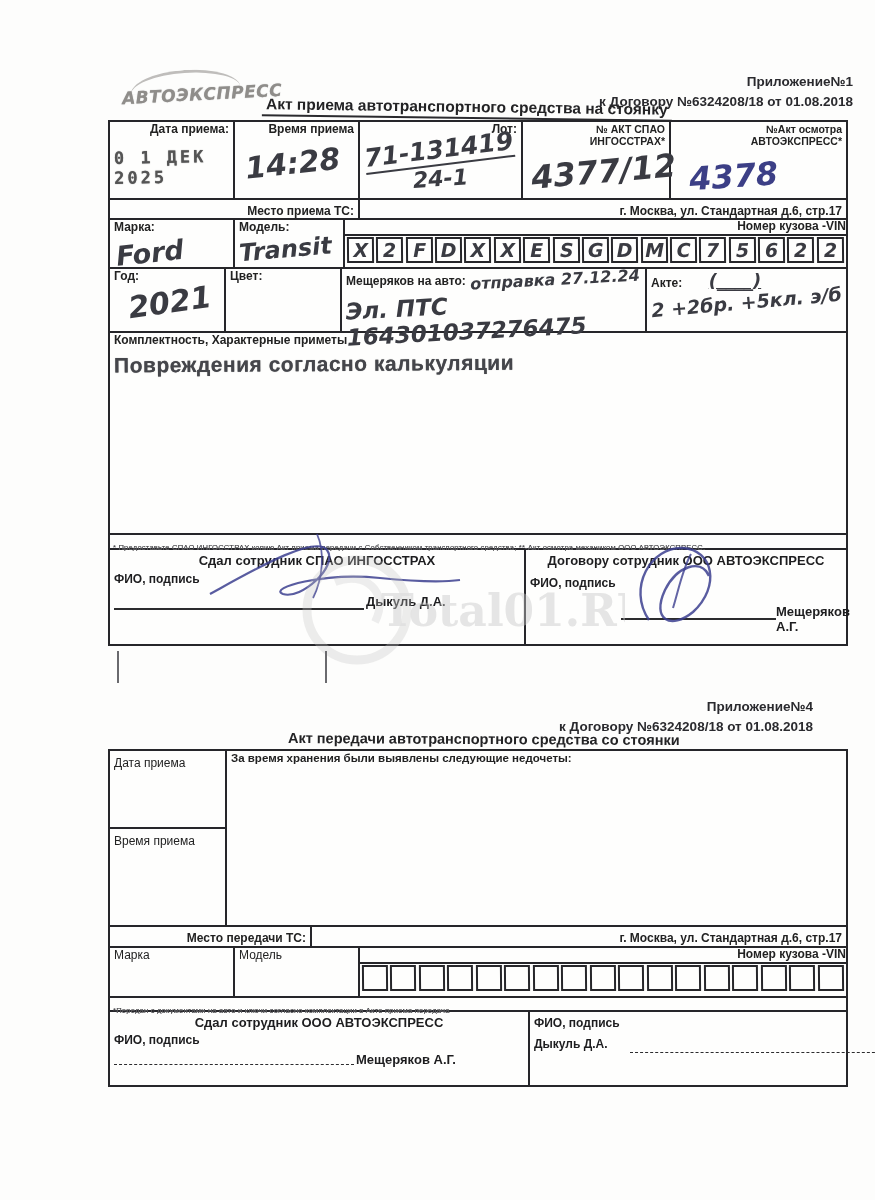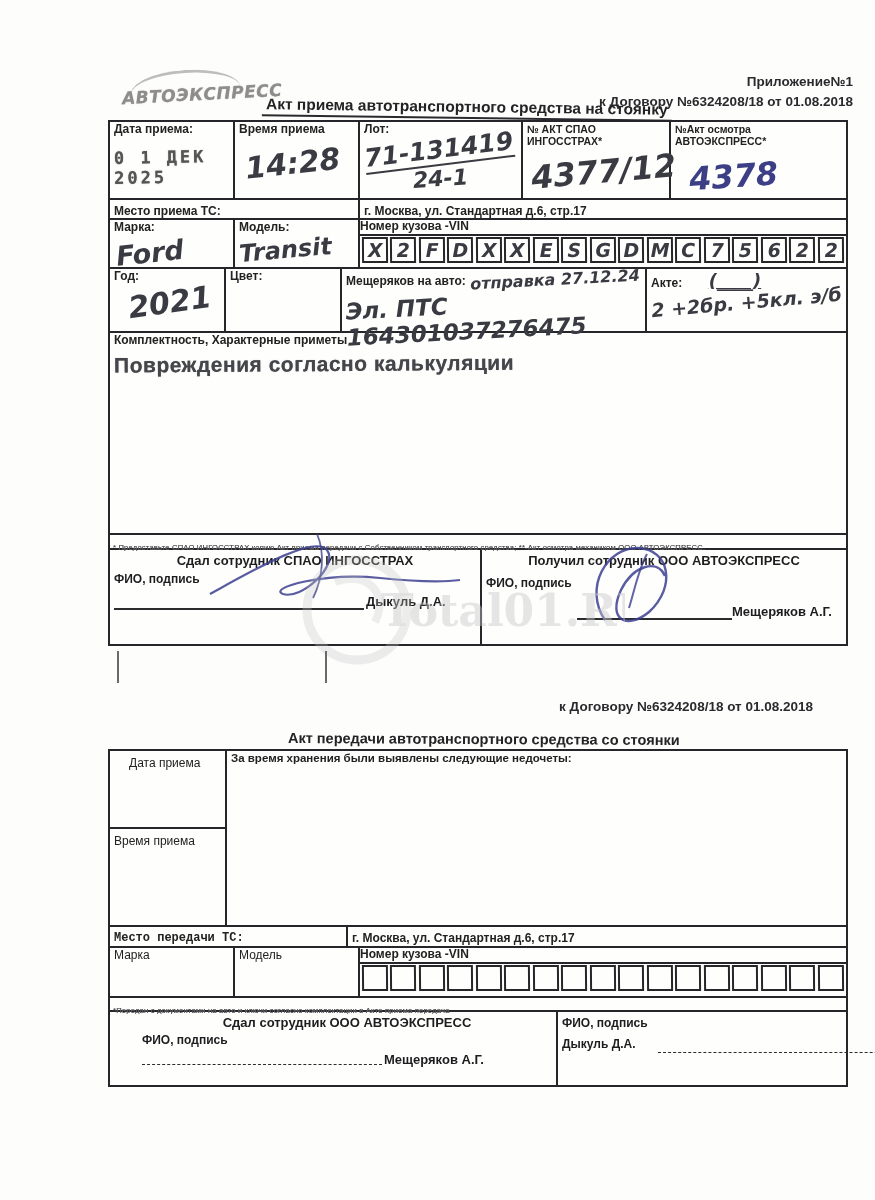--- a/index.html
+++ b/index.html
@@ -10,21 +10,21 @@
   }
   #doc{position:absolute;inset:0;}
   
   .tbl{position:absolute;left:108px;width:740px;border:2px solid #26262a;box-sizing:border-box;background:rgba(255,255,255,.4);}
   .trow{display:flex;border-bottom:2px solid #26262a;box-sizing:border-box;}
   .trow:last-child{border-bottom:none;}
   .cell{border-right:2px solid #26262a;box-sizing:border-box;position:relative;padding:1px 4px;}
   .cell:last-child{border-right:none;}
   .lbl{font-size:12px;font-weight:bold;color:#222;line-height:1.15;}
   .lbl.small{font-size:10.5px;}
-  .center{text-align:left;}
+  .center{text-align:right;}
   
   .hw{font-family:"DejaVu Sans",sans-serif;font-style:italic;font-weight:600;color:#3a3b42;}
   .ink{color:#3c3f86;}
   .stamp{font-family:"DejaVu Sans Mono",monospace;font-weight:bold;color:#555;letter-spacing:3px;
          font-size:17px;text-shadow:0 0 1px #777;transform:rotate(-1deg);}
   
   .vin-row{display:flex;gap:2px;padding:1px 2px 2px 2px;}
   .vin-box{flex:1;height:26px;border:2px solid #26262a;box-sizing:border-box;
            display:flex;align-items:center;justify-content:center;
            font-size:19px;transform:rotate(-0.5deg);}
@@ -95,21 +95,21 @@
       <div class="cell center" style="flex:1;">
         <span class="lbl">г. Москва, ул. Стандартная д.6, стр.17</span>
       </div>
     </div>
 
     <div class="trow" style="height:49px;">
       <div class="cell" style="width:125px;">
         <div class="lbl">Марка:</div>
         <div class="hw" style="font-size:27px;transform:rotate(-6deg);margin-left:2px;">Ford</div>
       </div>
-      <div class="cell" style="width:125px;">
+      <div class="cell" style="width:110px;">
         <div class="lbl">Модель:</div>
         <div class="hw" style="font-size:24px;transform:rotate(-5deg);">Transit</div>
       </div>
       <div class="cell" style="flex:1;padding:0;">
         <div class="lbl center" style="border-bottom:2px solid #26262a;">Номер кузова -VIN</div>
         <div class="vin-row hw">
           <div class="vin-box">X</div>
           <div class="vin-box">2</div>
           <div class="vin-box">F</div>
           <div class="vin-box">D</div>
@@ -155,32 +155,32 @@
         <div class="lbl">Комплектность, Характерные приметы</div>
         <div style="font-size:21px;font-weight:600;color:#45464b;letter-spacing:.5px;transform:rotate(-0.4deg);margin-top:3px;text-shadow:0 0 .7px #666;">Повреждения  согласно калькуляции</div>
       </div>
     </div>
 
     <div class="trow" style="height:15px;">
       <div class="cell footnote" style="flex:1;border-right:none;">* Предоставьте СПАО ИНГОССТРАХ копию Акт приема передачи с Собственником транспортного средства; **-Акт осмотра механиком ООО АВТОЭКСПРЕСС.</div>
     </div>
 
     <div class="trow" style="height:94px;">
-      <div class="cell" style="width:372px;">
+      <div class="cell" style="width:416px;">
         <div class="sig-title">Сдал сотрудник СПАО ИНГОССТРАХ</div>
         <div class="fio" style="margin-top:4px;">ФИО, подпись</div>
         <div class="sig-line" style="left:4px;top:58px;width:250px;"></div>
         <div class="sig-name" style="left:256px;top:44px;">Дыкуль Д.А.</div>
         <svg class="sig" style="left:95px;top:-18px;" width="260" height="80" viewBox="0 0 260 80">
           <path d="M5,62 C45,40 110,2 122,18 C134,34 96,68 78,62 C62,56 120,40 175,46 C215,50 240,50 255,48" fill="none" stroke="#3c3f8f" stroke-width="2.2" opacity=".85"></path>
           <path d="M112,2 C120,20 118,46 108,66" fill="none" stroke="#3c3f8f" stroke-width="1.8" opacity=".8"></path>
         </svg>
       </div>
       <div class="cell" style="flex:1;">
-        <div class="sig-title">Получил сотрудник ООО АВТОЭКСПРЕСС</div>
+        <div class="sig-title">Договору сотрудник ООО АВТОЭКСПРЕСС</div>
         <div class="fio" style="margin-top:8px;">ФИО, подпись</div>
         <div class="sig-line" style="left:95px;top:68px;width:155px;"></div>
         <div class="sig-name" style="left:250px;top:54px;">Мещеряков А.Г.</div>
         <svg class="sig" style="left:95px;top:-12px;" width="110" height="90" viewBox="0 0 110 90">
           <path d="M28,82 C6,50 30,8 62,10 C92,12 100,48 72,74 C50,92 30,82 44,52 C56,28 80,20 88,38" fill="none" stroke="#3c3f8f" stroke-width="2.4" opacity=".85"></path>
           <path d="M52,70 C58,50 62,30 70,16" fill="none" stroke="#3c3f8f" stroke-width="2" opacity=".8"></path>
         </svg>
       </div>
     </div>
   </div>
@@ -190,42 +190,43 @@
       <circle cx="62" cy="58" r="50" fill="none" stroke="#c2c2c2" stroke-width="9" opacity=".55"></circle>
       <path d="M40,30 C70,18 95,40 80,70" fill="none" stroke="#c2c2c2" stroke-width="8" opacity=".5"></path>
       <text x="86" y="74" font-family="DejaVu Serif, serif" font-weight="bold" font-size="44" fill="#c6c6c6" opacity=".8">Total01.RU</text>
     </svg>
   </div>
 
   <div class="artifact" style="left:117px;top:651px;height:32px;"></div>
   <div class="artifact" style="left:325px;top:651px;height:32px;"></div>
 
   <div class="appendix" style="right:62px;top:697px;width:330px;">
+    <div>Приложение№4</div>
     <div>к Договору №6324208/18 от 01.08.2018</div>
   </div>
   <div class="doc-title" style="left:288px;top:731px;font-size:14.5px;transform:rotate(0.3deg);">Акт передачи автотранспортного средства со стоянки</div>
 
   <div class="tbl" style="top:749px;">
 
     <div class="trow" style="height:176px;">
       <div class="cell" style="width:117px;padding:0;">
-        <div style="height:78px;border-bottom:2px solid #26262a;box-sizing:border-box;padding:2px 19px;">
+        <div style="height:78px;border-bottom:2px solid #26262a;box-sizing:border-box;padding:2px 4px;">
           <span class="lbl" style="font-weight:normal;font-size:12px;">Дата приема</span>
         </div>
         <div style="padding:2px 4px;">
           <span class="lbl" style="font-weight:normal;font-size:12px;">Время приема</span>
         </div>
       </div>
       <div class="cell" style="flex:1;border-right:none;">
         <div class="lbl" style="font-size:11.5px;">За время хранения были выявлены следующие недочеты:</div>
       </div>
     </div>
 
     <div class="trow" style="height:21px;">
-      <div class="cell center" style="width:238px;font-family:Liberation Mono, monospace;">
+      <div class="cell center" style="width:202px;">
         <span class="lbl">Место передачи ТС:</span>
       </div>
       <div class="cell center" style="flex:1;">
         <span class="lbl">г. Москва, ул. Стандартная д.6, стр.17</span>
       </div>
     </div>
 
     <div class="trow" style="height:50px;">
       <div class="cell" style="width:125px;">
         <div class="lbl" style="font-weight:normal;">Марка</div>
@@ -255,21 +256,21 @@
             <div class="vin-box"></div>
         </div>
       </div>
     </div>
 
     <div class="trow" style="height:14px;">
       <div class="cell footnote" style="flex:1;border-right:none;">*Передан с документами на авто и ключи согласно комплектации в Акте приема передача</div>
     </div>
 
     <div class="trow" style="height:73px;">
-      <div class="cell" style="width:420px;margin-left:28px;">
+      <div class="cell" style="width:420px;">
         <div class="sig-title">Сдал сотрудник ООО АВТОЭКСПРЕСС</div>
         <div class="fio" style="margin-top:3px;">ФИО, подпись</div>
         <div class="sig-line" style="left:4px;top:52px;width:240px;border-bottom-style:dashed;border-bottom-width:1.6px;"></div>
         <div class="sig-name" style="left:246px;top:40px;">Мещеряков А.Г.</div>
       </div>
       <div class="cell" style="flex:1;">
         <div class="fio" style="margin-top:3px;display:inline-block;">ФИО, подпись</div>
         <div class="sig-line" style="left:100px;top:40px;width:255px;border-bottom-style:dashed;border-bottom-width:1.6px;"></div>
         <div class="fio" style="margin-top:6px;">Дыкуль Д.А.</div>
       </div>

